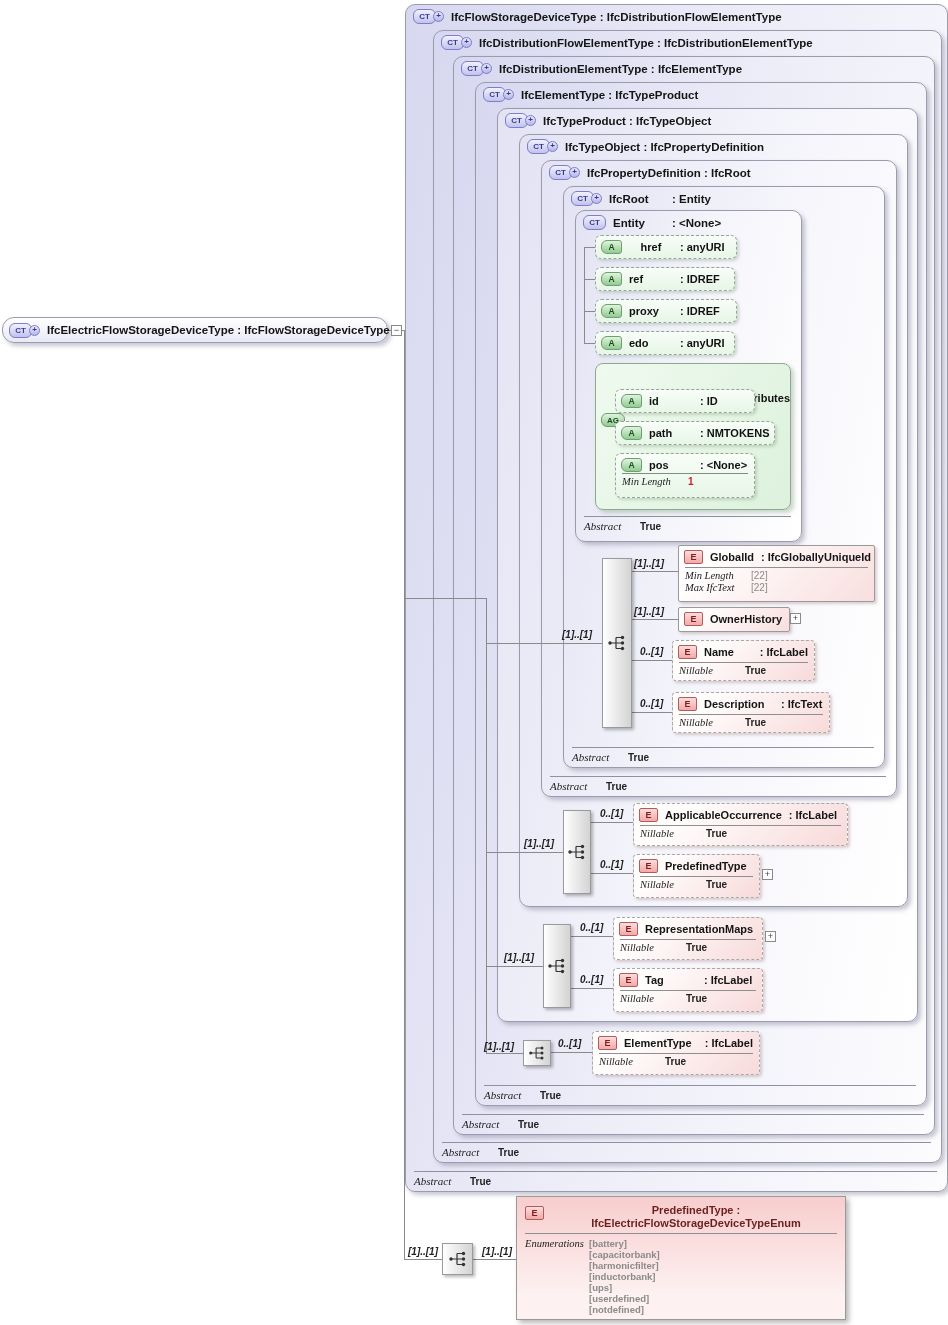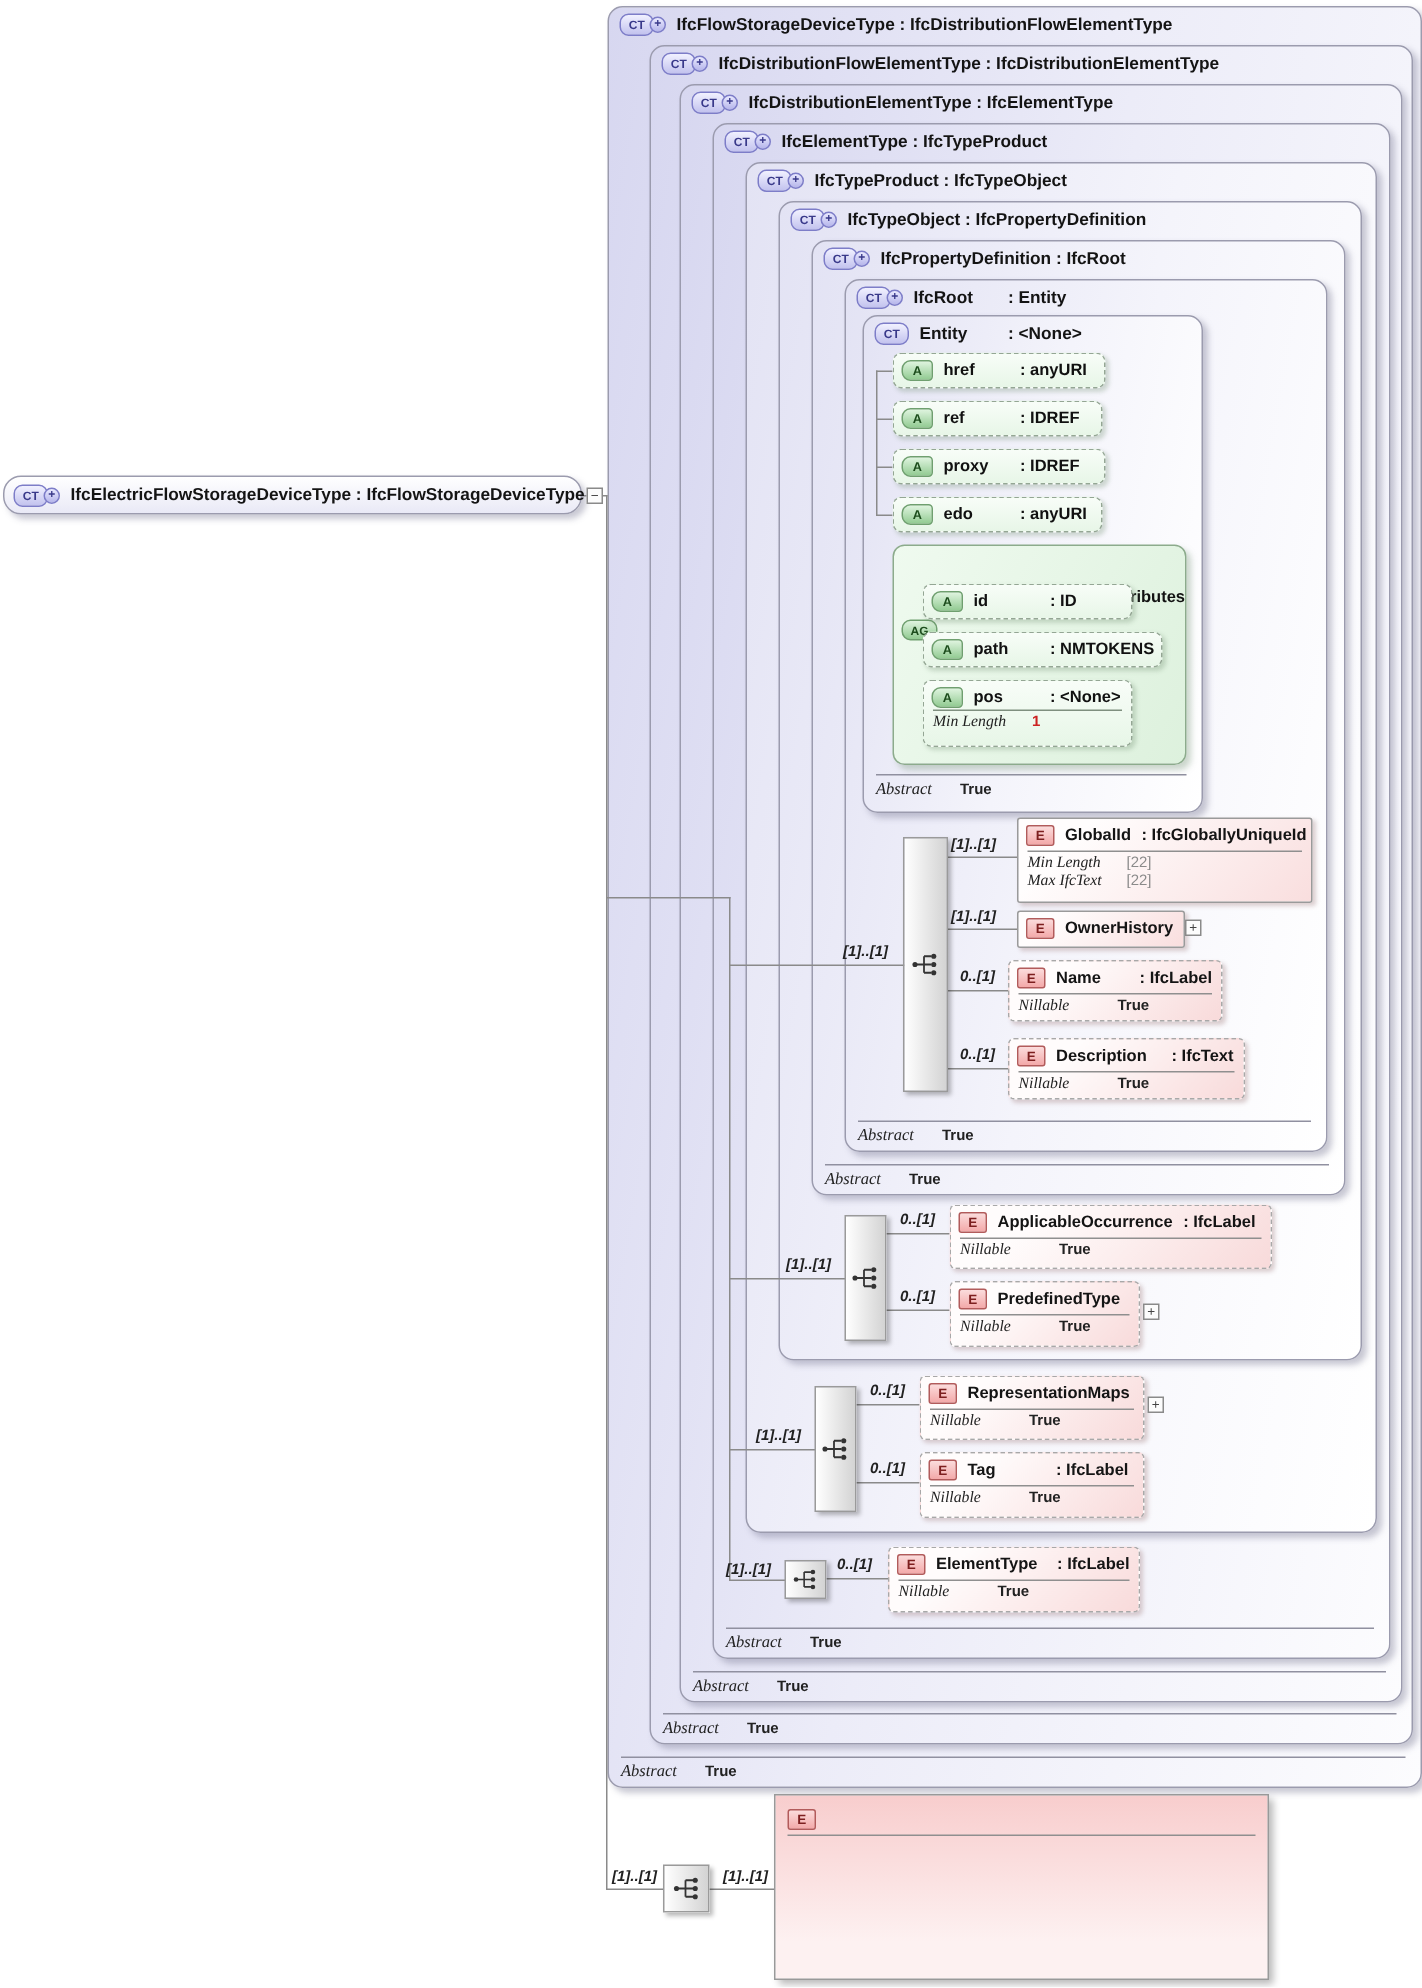--- a/index.html
+++ b/index.html
@@ -266,21 +266,21 @@
     <span class="ic-ct">
         <span class="r">CT</span>
         <span class="p">+</span>
       </span>
     <span>IfcElectricFlowStorageDeviceType : IfcFlowStorageDeviceType</span>
   </div>
   <div class="toggle" style="left:391px;top:325px;">−</div>
 
   <div class="abox" style="left:595px;top:235px;width:142px;height:24px;">
     <span class="ic-a">A</span>
-    <span class="nm" style="width:44px;">href</span>
+    <span class="nm" style="width:44px;text-align:center;">href</span>
     <span>: anyURI</span>
   </div>
   <div class="abox" style="left:595px;top:267px;width:140px;height:24px;">
     <span class="ic-a">A</span>
     <span class="nm" style="width:44px;">ref</span>
     <span>: IDREF</span>
   </div>
   <div class="abox" style="left:595px;top:299px;width:142px;height:24px;">
     <span class="ic-a">A</span>
     <span class="nm" style="width:44px;">proxy</span>
@@ -517,17 +517,30 @@
         <circle cx="15.5" cy="10" r="1.7" fill="#333"></circle>
         <circle cx="15.5" cy="15.5" r="1.7" fill="#333"></circle>
     </svg>
   </div>
   <div class="card" style="left:408px;top:1246px;">[1]..[1]</div>
   <div class="card" style="left:482px;top:1246px;">[1]..[1]</div>
 
   <div class="pbox" style="left:516px;top:1196px;width:330px;height:124px;">
     <div style="display:flex;align-items:flex-start;padding:7px 6px 0 8px;">
       <span class="ic-e" style="margin-top:2px;">E</span>
+      <span class="ptitle" style="margin-left:9px;">PredefinedType : IfcElectricFlowStorageDeviceTypeEnum</span>
     </div>
     <div class="esep" style="margin:3px 8px 0 8px;"></div>
+    <div style="display:flex;padding:4px 8px 0 8px;">
+      <span class="facet-label" style="width:64px;">Enumerations</span>
+      <div class="enumcol">
+        <div>[battery]</div>
+        <div>[capacitorbank]</div>
+        <div>[harmonicfilter]</div>
+        <div>[inductorbank]</div>
+        <div>[ups]</div>
+        <div>[userdefined]</div>
+        <div>[notdefined]</div>
+      </div>
+    </div>
   </div>
 
 </div>
 
 </body></html>

